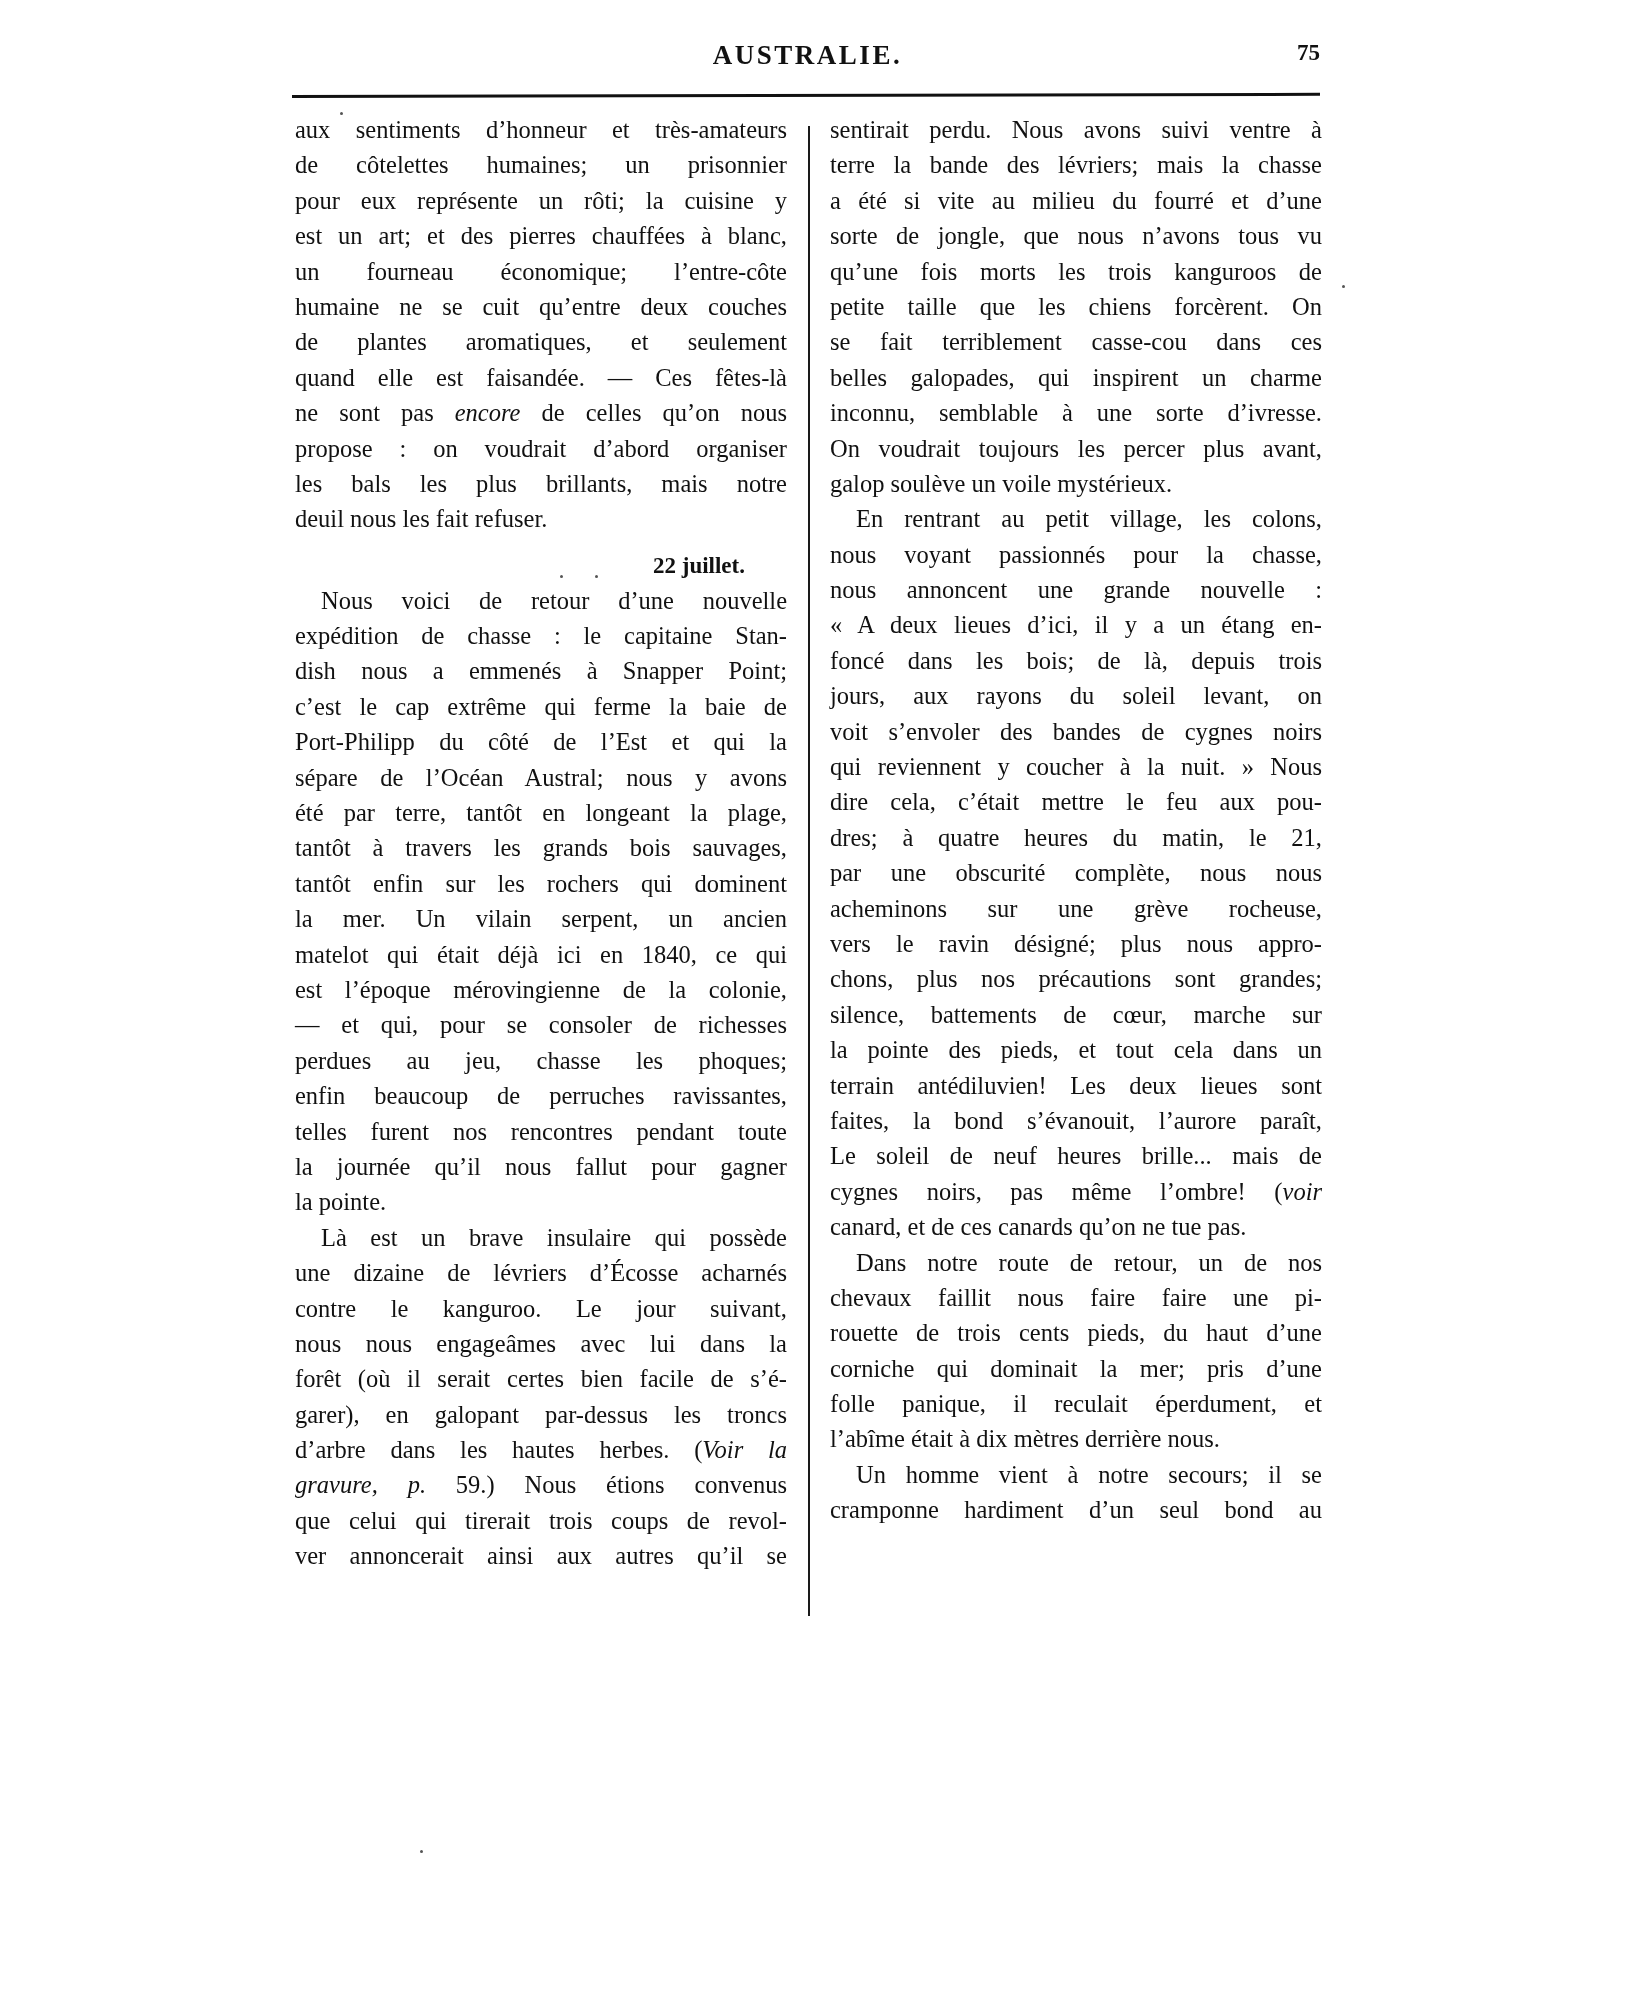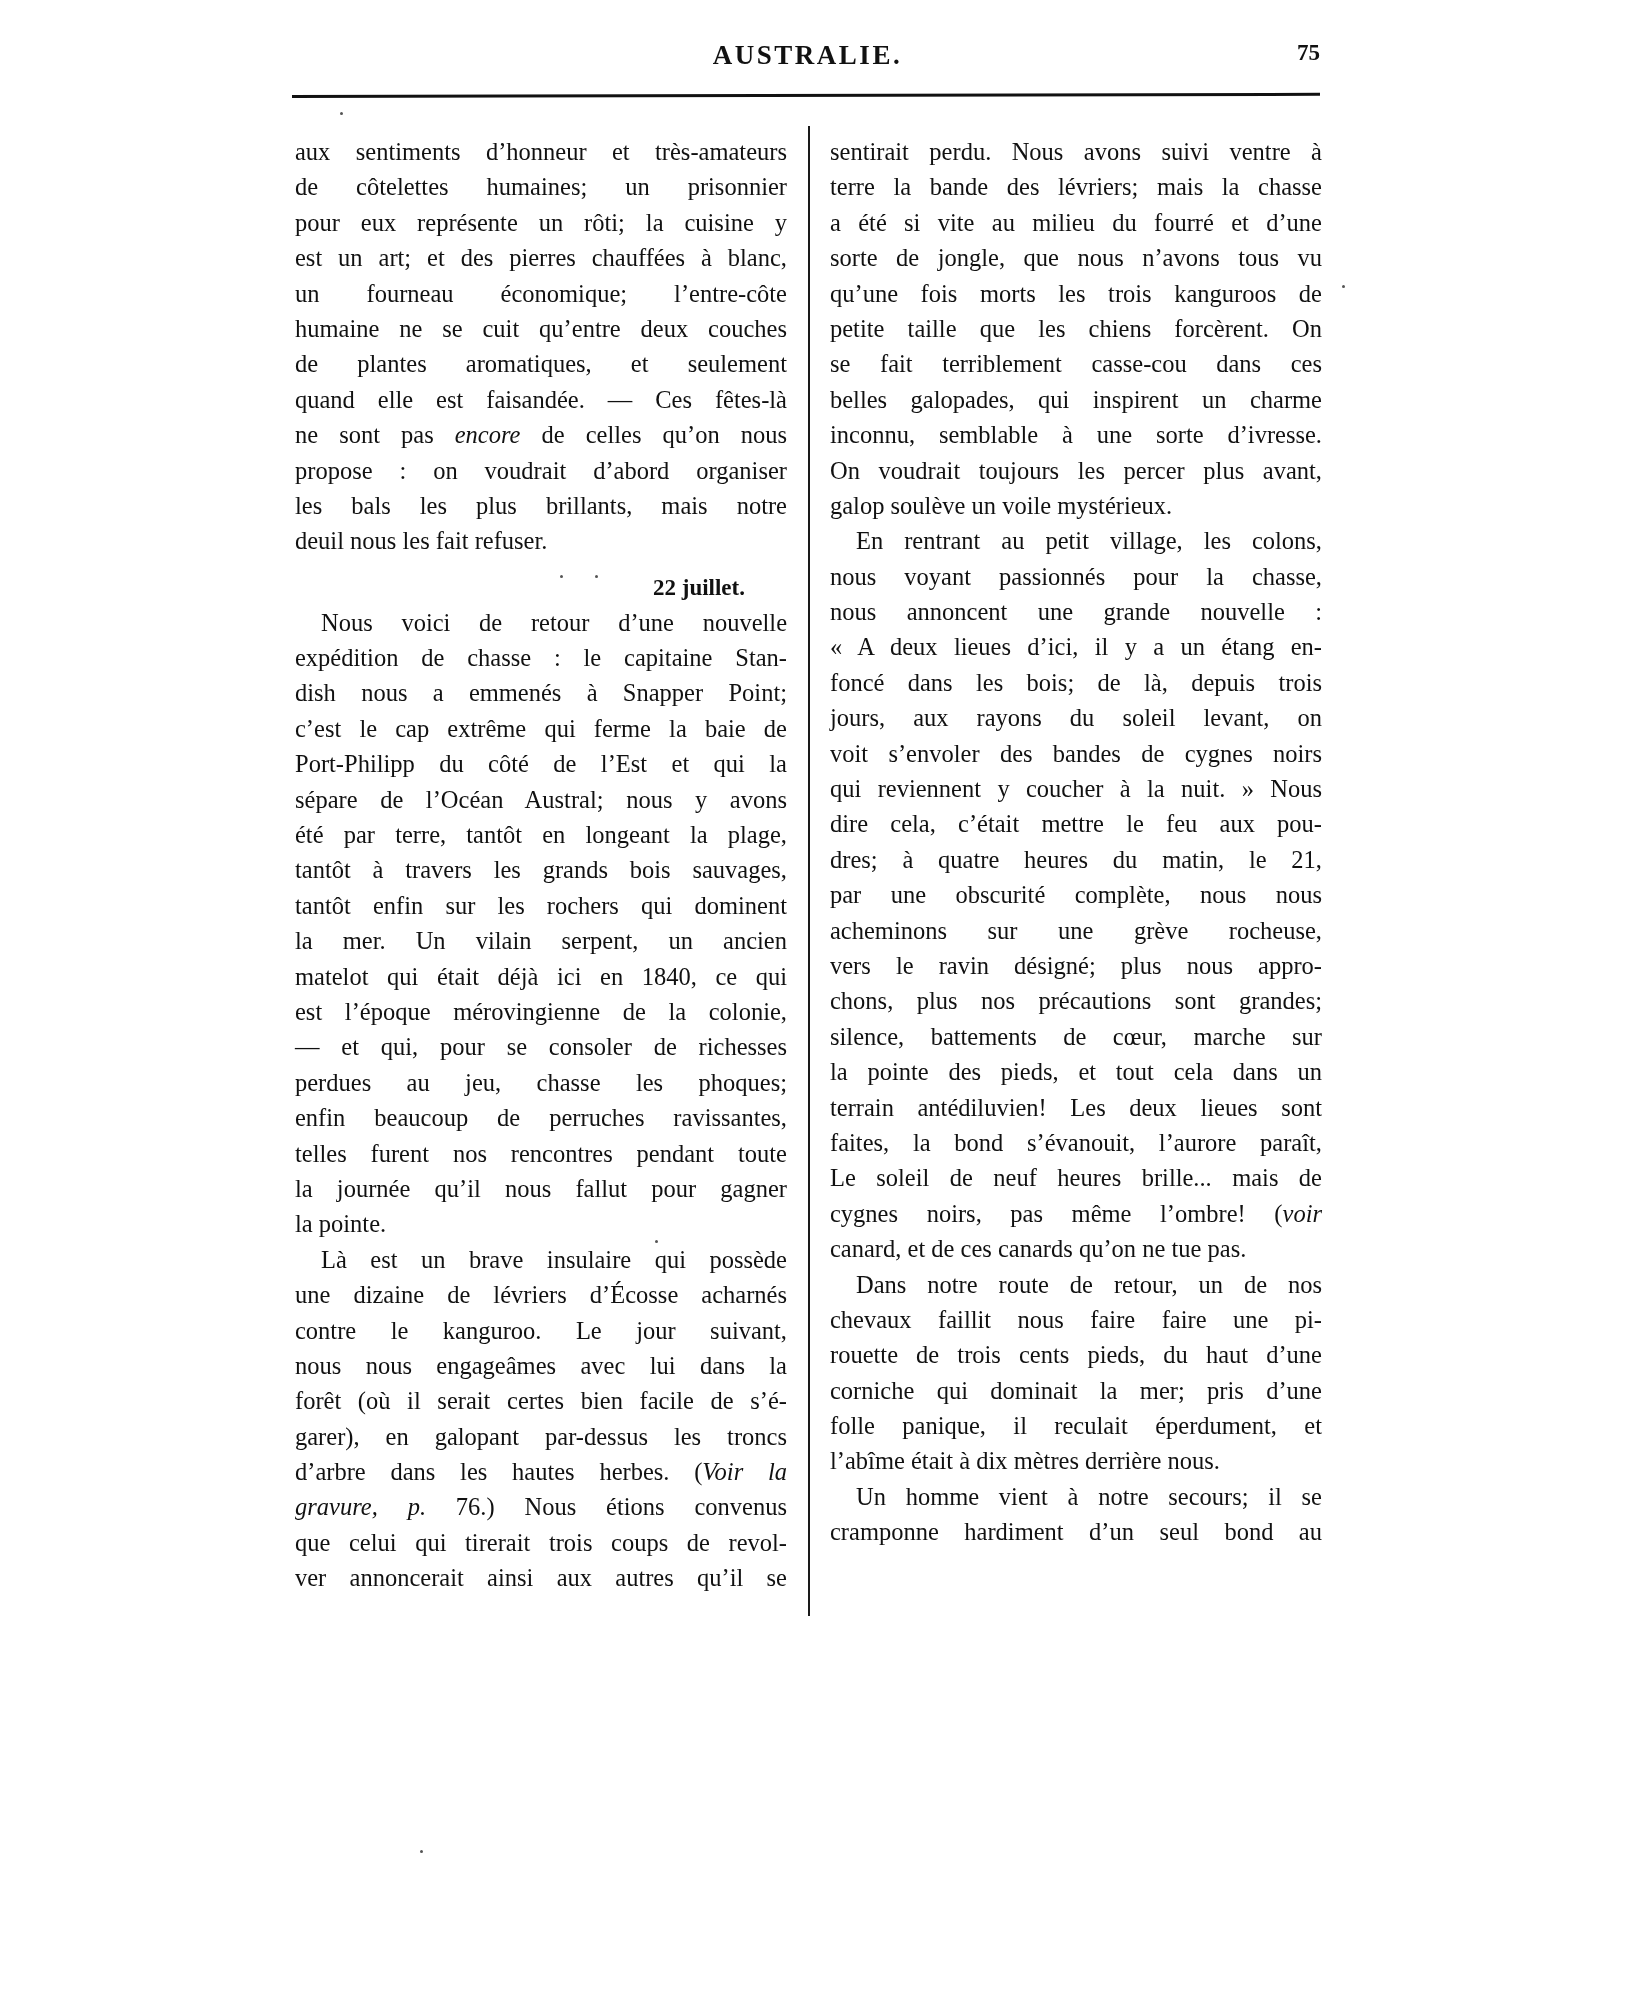--- a/index.html
+++ b/index.html
@@ -55,21 +55,21 @@
     .column-divider {
       position: absolute;
       left: 808px;
       top: 126px;
       width: 2px;
       height: 1490px;
       background: #1a1a1a;
     }
     .column {
       position: absolute;
-      top: 134px;
+      top: 112px;
       width: 492px;
     }
     .col-left { left: 295px; }
     .col-right { left: 830px; }
     .line {
       display: block;
       height: 35.4px;
       line-height: 35.4px;
       font-size: 24.5px;
       text-align: justify;
@@ -146,21 +146,21 @@
   <span class="line">la journée qu’il nous fallut pour gagner</span>
   <span class="line last">la pointe.</span>
 
   <span class="line indent">Là est un brave insulaire qui possède</span>
   <span class="line">une dizaine de lévriers d’Écosse acharnés</span>
   <span class="line">contre le kanguroo. Le jour suivant,</span>
   <span class="line">nous nous engageâmes avec lui dans la</span>
   <span class="line">forêt (où il serait certes bien facile de s’é-</span>
   <span class="line">garer), en galopant par-dessus les troncs</span>
   <span class="line"><span>d’arbre dans les hautes herbes. (</span><span class="it">Voir la</span></span>
-  <span class="line"><span class="it">gravure, p.</span><span> 76.) Nous étions convenus</span></span>
+  <span class="line"><span class="it">gravure, p.</span><span> 59.) Nous étions convenus</span></span>
   <span class="line">que celui qui tirerait trois coups de revol-</span>
   <span class="line">ver annoncerait ainsi aux autres qu’il se</span>
 </div>
 
 <div class="column col-right">
   <span class="line">sentirait perdu. Nous avons suivi ventre à</span>
   <span class="line">terre la bande des lévriers; mais la chasse</span>
   <span class="line">a été si vite au milieu du fourré et d’une</span>
   <span class="line">sorte de jongle, que nous n’avons tous vu</span>
   <span class="line">qu’une fois morts les trois kanguroos de</span>

